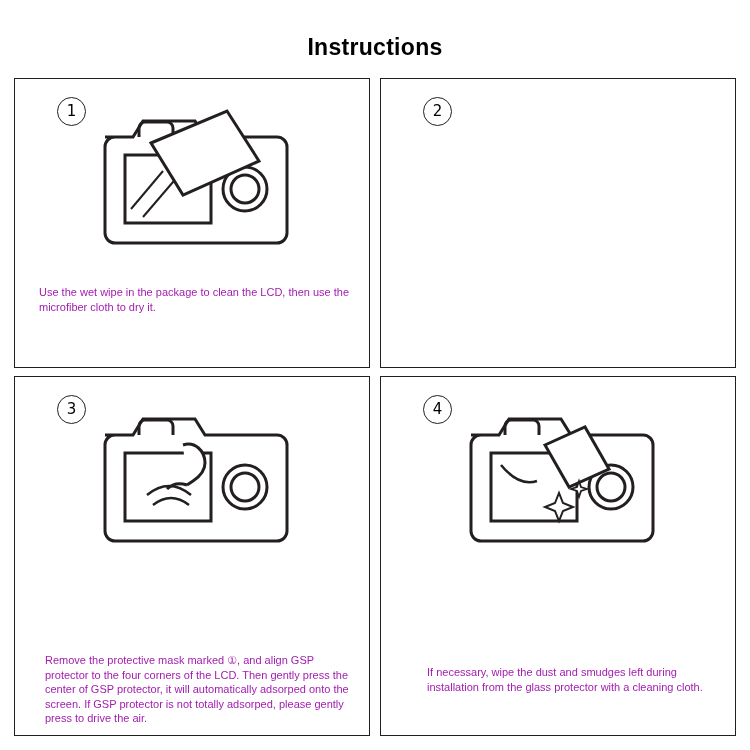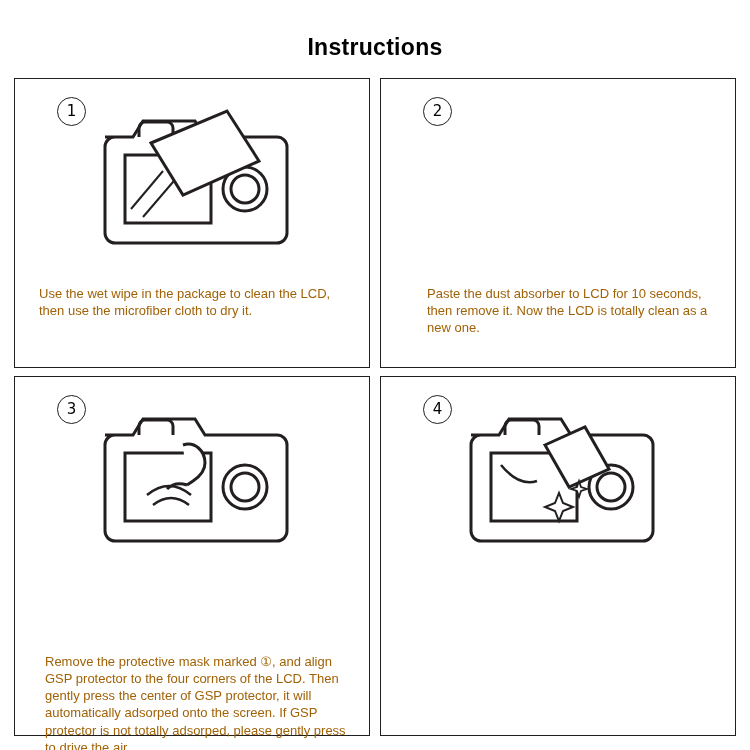--- a/index.html
+++ b/index.html
@@ -68,23 +68,23 @@
     left: 0;
     width: 100%;
     height: 195px;
   }
   .art svg { display: block; margin: 0 auto; }
 
   .caption {
     position: absolute;
     left: 24px;
     right: 16px;
-    font-size: 13px;
+    font-size: 11px;
     line-height: 1.32;
-    color: #a16207;
+    color: #a21caf;
     white-space: pre-line;
   }
   .panel-1 .caption { top: 206px; }
   .panel-2 .caption { top: 206px; left: 46px; right: 16px; }
   .panel-3 .caption { top: 276px; left: 30px; }
   .panel-4 .caption { top: 288px; left: 46px; }
 </style>
 </head>
 <body>
 
@@ -112,21 +112,20 @@
           <line x1="56" y1="128" x2="92" y2="86" stroke-width="2"></line>
 
           <polygon points="64,54 140,22 172,72 96,106" fill="#ffffff"></polygon>
         </svg>
       </div>
       <div class="caption">Use the wet wipe in the package to clean the LCD, then use the microfiber cloth to dry it.</div>
     </div>
 
     <div class="panel panel-2">
       <div class="step-badge">2</div>
-      <div class="caption">Paste the dust absorber to LCD for 10 seconds, then remove it. Now the LCD is totally clean as a new one.</div>
     </div>
 
     <div class="panel panel-3">
       <div class="step-badge">3</div>
       <div class="art">
         <svg width="210" height="185" viewBox="0 0 210 185" fill="none" stroke="#231f20" stroke-width="3">
           <path d="M18 48 h28 l10 -16 h52 l10 16 h72 a10 10 0 0 1 10 10 v86 a10 10 0 0 1 -10 10 h-162 a10 10 0 0 1 -10 -10 v-86 a10 10 0 0 1 10 -10 z"></path>
           <path d="M52 48 v-9 a6 6 0 0 1 6 -6 h22 a6 6 0 0 1 6 6 v9"></path>
           <circle cx="158" cy="100" r="22"></circle>
           <circle cx="158" cy="100" r="14"></circle>
@@ -153,16 +152,17 @@
           <rect x="38" y="66" width="86" height="68"></rect>
 
           <path d="M48 78 q18 22 36 16" stroke-width="2.5"></path>
 
           <polygon points="92,58 132,40 156,82 116,100" fill="#ffffff"></polygon>
 
           <path d="M102 116 l4 -10 l4 10 l10 4 l-10 4 l-4 10 l-4 -10 l-10 -4 z" stroke-width="2" fill="#fff"></path>
           <path d="M124 100 l2 -6 l2 6 l6 2 l-6 2 l-2 6 l-2 -6 l-6 -2 z" stroke-width="1.8" fill="#fff"></path>
         </svg>
       </div>
+      <div class="caption">If necessary, wipe the dust and smudges left during installation from the glass protector with a cleaning cloth.</div>
     </div>
 
   </div>
 </div>
 
 </body></html>

